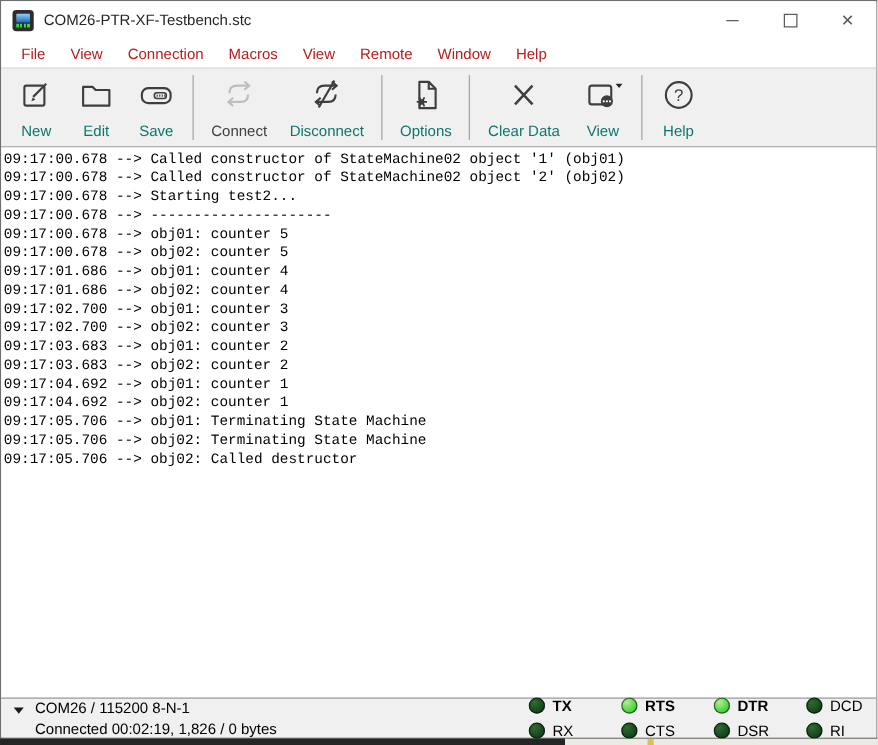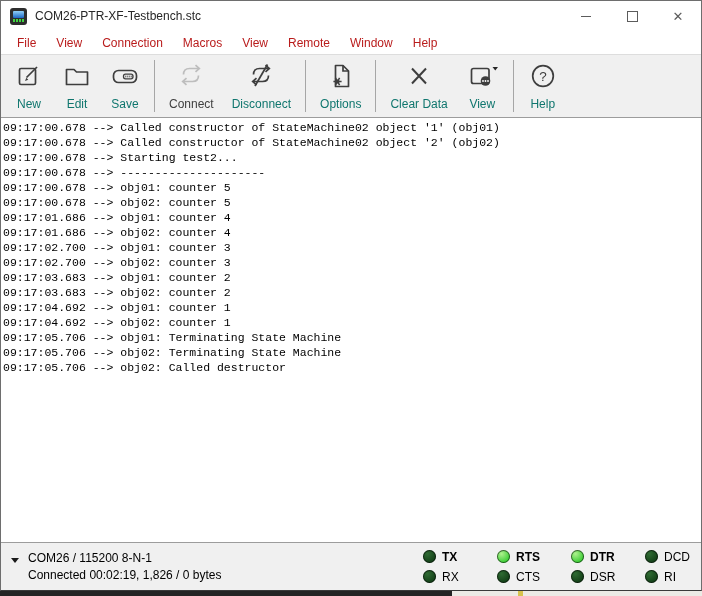--- a/index.html
+++ b/index.html
@@ -39,21 +39,21 @@
   .tb-label {font-size:12px; color:#0f766e; white-space:nowrap;}
   .tb-btn.disabled .tb-label {color:#404040;}
   .tb-sep {width:1px; height:52px; background:#a6a6a6; margin:0 5px; flex:0 0 auto;}
 
   
   .terminal {flex:1 1 auto; background:#fff; overflow:hidden; padding:2px 0 0 2px;
              font-family:"Liberation Mono", monospace; font-size:11.5px; line-height:15px; color:#000;}
   .term-line {white-space:pre;}
 
   
-  .statusbar {height:48px; flex:0 0 auto; background:#f0f0f0; border-top:1px solid #9c9c9c;
+  .statusbar {height:32px; flex:0 0 auto; background:#f0f0f0; border-top:1px solid #9c9c9c;
               display:flex; align-items:center; font-size:12px; box-sizing:border-box;}
   .status-caret {width:0; height:0; border:4px solid transparent; border-top:5px solid #1a1a1a;
                  margin:0 9px 0 10px; position:relative; top:-4px;}
   .status-texts {display:flex; flex-direction:column; gap:3px;}
   .status-line {color:#000; white-space:nowrap;}
   .indicators {margin-left:auto; margin-right:11px; display:grid; grid-auto-flow:column;
                grid-template-rows:repeat(2,16px); column-gap:13px; row-gap:4px; align-items:center;}
   .ind {display:flex; align-items:center; gap:6px; min-width:45px;padding-left:16px;}
   .led {width:13px; height:13px; border-radius:50%; flex:0 0 auto;
         box-shadow:inset 0 0 0 1px rgba(0,0,0,0.55);}

